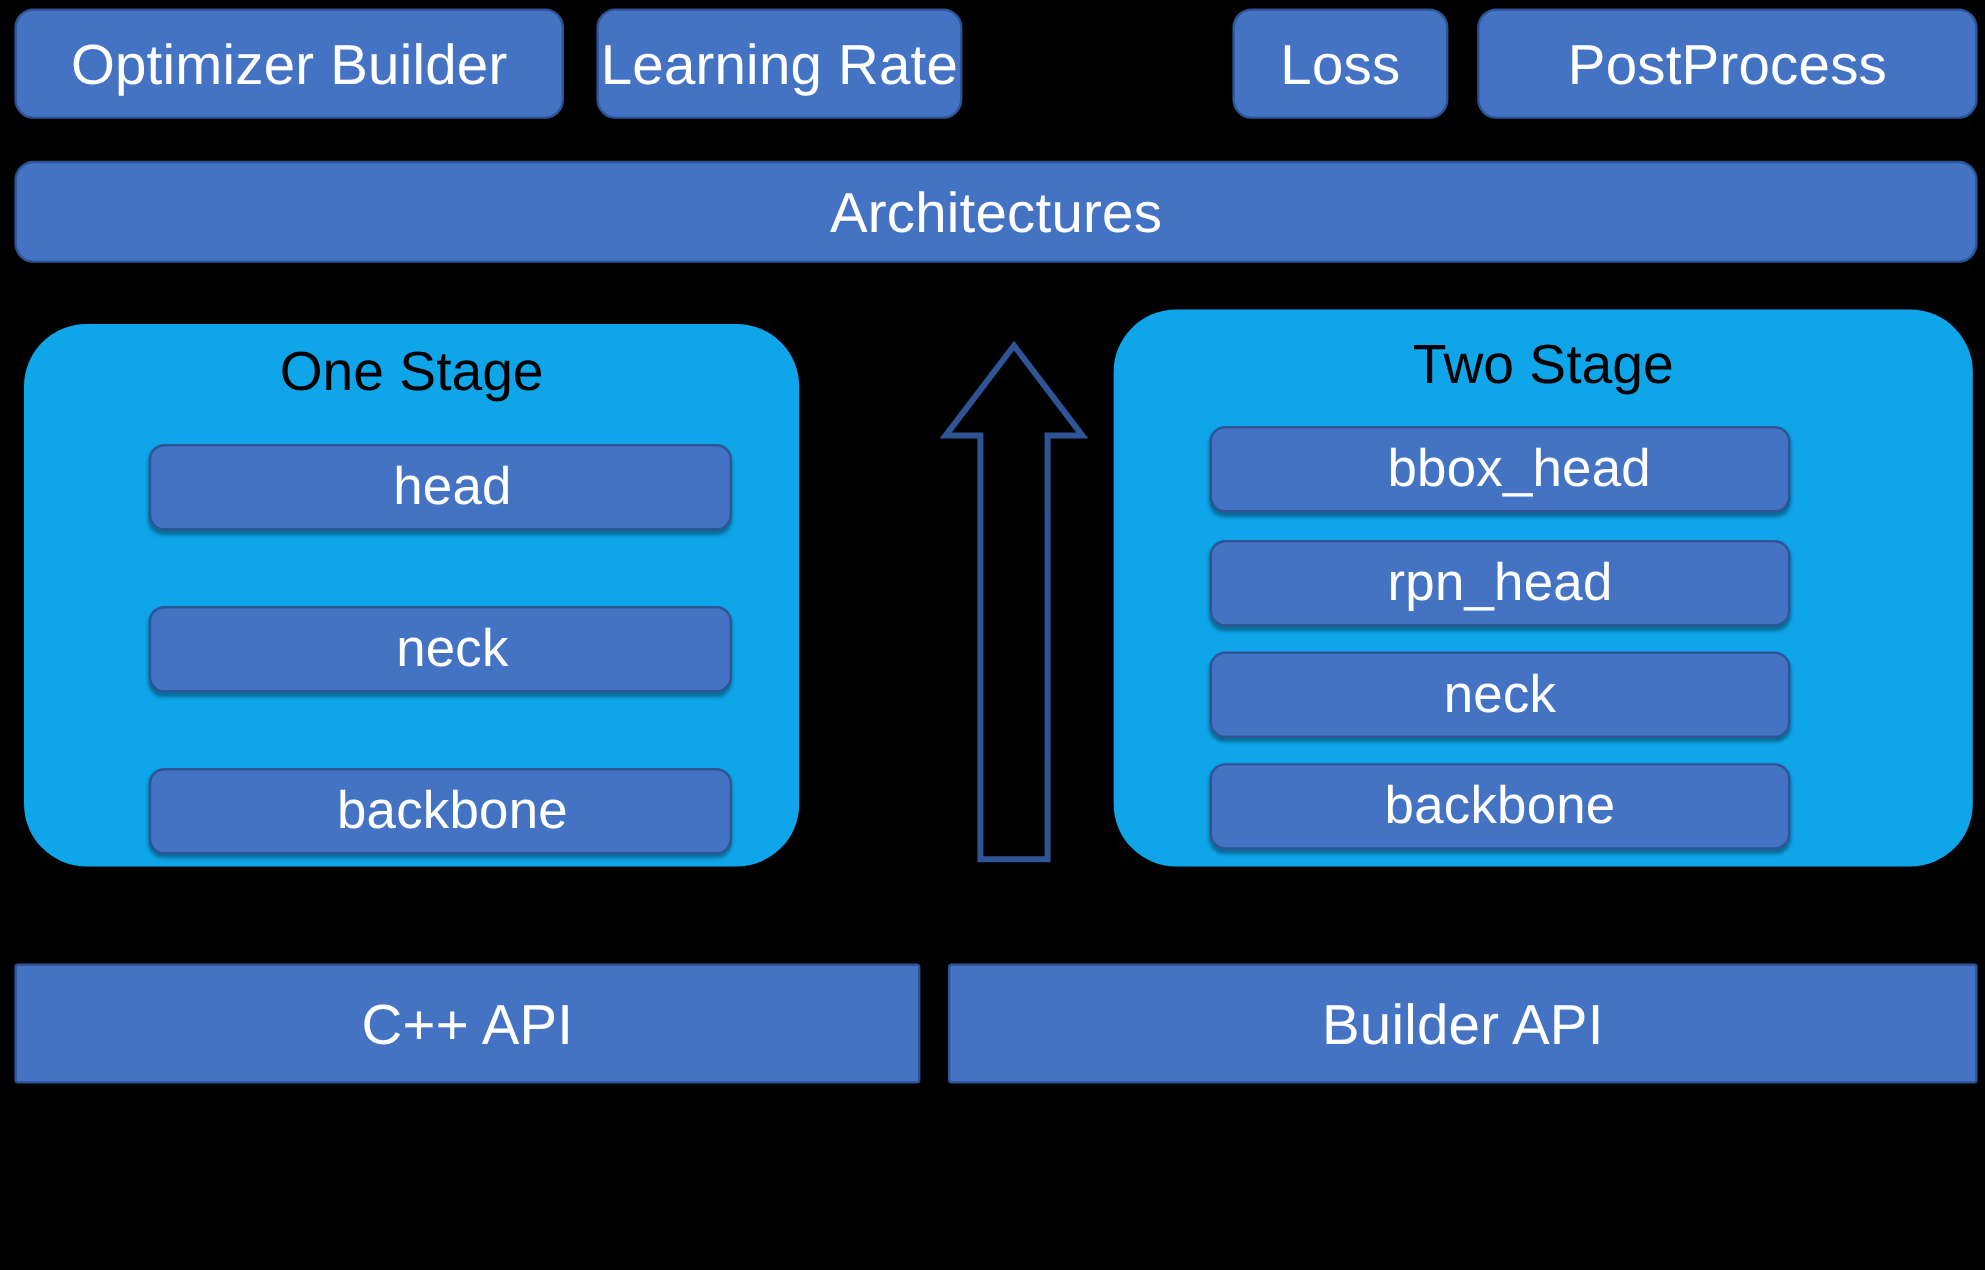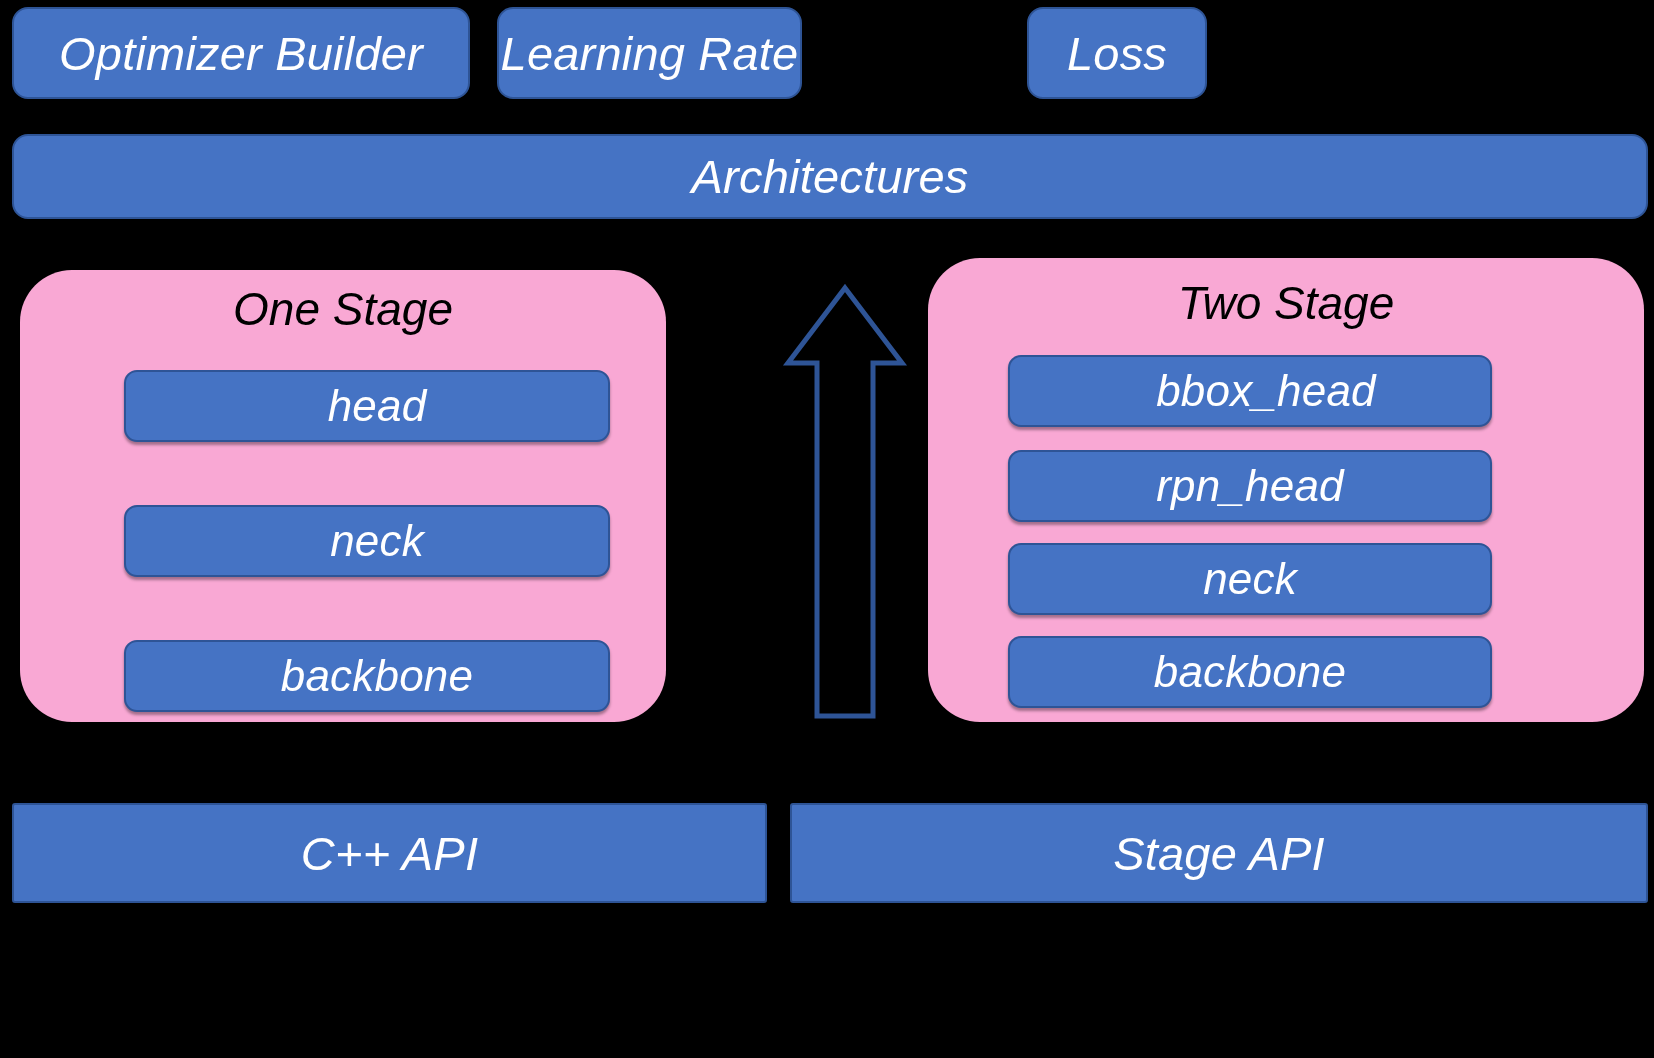--- a/index.html
+++ b/index.html
@@ -10,21 +10,20 @@
     background: #000000;
     overflow: hidden;
     font-family: "Liberation Sans", sans-serif;
   }
 
   #canvas {
     position: relative;
     width: 1654px;
     height: 821px;
     background: #000000;
-    font-style: italic;
   }
 
   
   .blue-box {
     position: absolute;
     background: #4573C4;
     border: 2px solid #2E5496;
     border-radius: 14px;
     color: #FFFFFF;
     display: flex;
@@ -47,21 +46,21 @@
 
   
   #architectures-bar {
     left: 12px; top: 134px; width: 1636px; height: 85px;
     font-size: 47px; border-radius: 16px;
   }
 
   
   .stage-container {
     position: absolute;
-    background: #f9a8d4;
+    background: #0ea5e9;
     border-radius: 52px;
     box-shadow: 0 4px 5px rgba(0,0,0,0.30);
   }
 
   #one-stage-container { left: 20px;  top: 270px; width: 646px; height: 452px; }
   #two-stage-container { left: 928px; top: 258px; width: 716px; height: 464px; }
 
   .stage-title {
     position: absolute;
     left: 0; right: 0;
@@ -114,20 +113,21 @@
 <body>
 
 <div id="canvas">
 
   <div class="blue-box top-chip" id="chip-optimizer">Optimizer Builder</div>
 
   <div class="blue-box top-chip" id="chip-lr">Learning Rate</div>
 
   <div class="blue-box top-chip" id="chip-loss">Loss</div>
 
+  <div class="blue-box top-chip" id="chip-post">PostProcess</div>
 
   <div class="blue-box" id="architectures-bar">Architectures</div>
 
   <div class="stage-container" id="one-stage-container">
 
     <div class="stage-title">One Stage</div>
 
     <div class="blue-box module-box" id="os-head">head</div>
 
     <div class="blue-box module-box" id="os-neck">neck</div>
@@ -147,16 +147,16 @@
 
     <div class="blue-box module-box" id="ts-rpn-head">rpn_head</div>
 
     <div class="blue-box module-box" id="ts-neck">neck</div>
 
     <div class="blue-box module-box" id="ts-backbone">backbone</div>
   </div>
 
   <div class="blue-box api-bar" id="cpp-api">C++ API</div>
 
-  <div class="blue-box api-bar" id="python-api">Stage API</div>
+  <div class="blue-box api-bar" id="python-api">Builder API</div>
 
 
 </div>
 
 </body></html>

